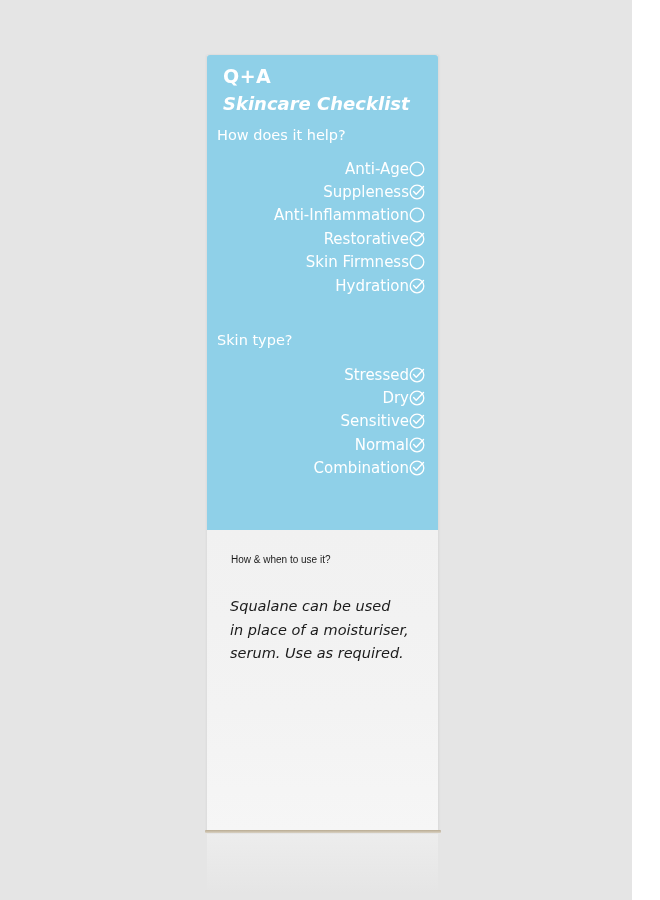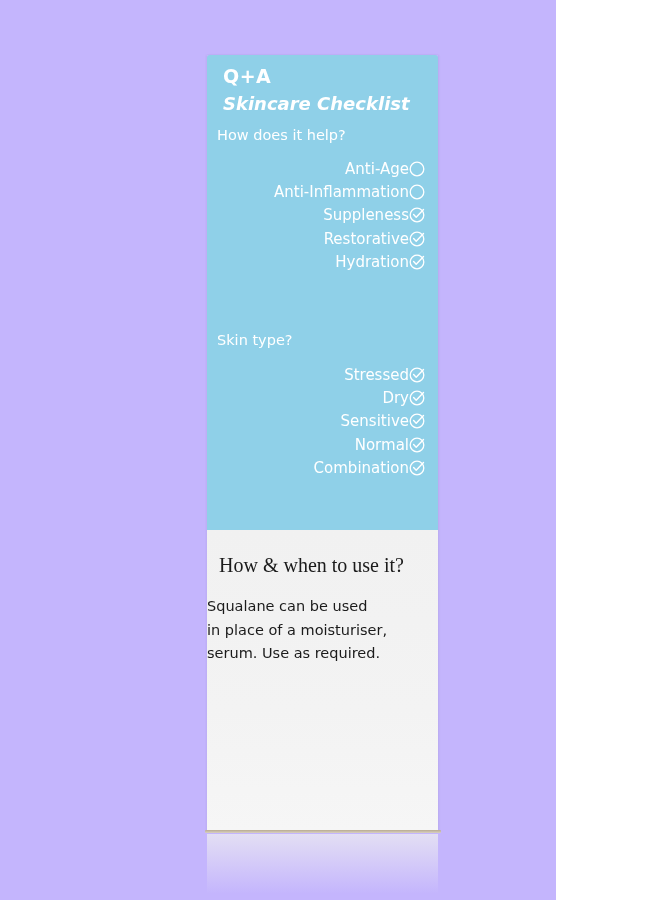--- a/index.html
+++ b/index.html
@@ -6,23 +6,23 @@
       margin: 0;
       padding: 0;
       width: 660px;
       height: 900px;
       background: #ffffff;
       overflow: hidden;
       font-family: "DejaVu Sans", "Liberation Sans", sans-serif;
     }
     .stage {
       position: relative;
-      width: 556px;
+      width: 632px;
       height: 900px;
-      background: #c4b5fd;
+      background: #e5e5e5;
     }
     .box {
       position: absolute;
       left: 207px;
       top: 55px;
       width: 231px;
       height: 776px;
       box-shadow: 1px 0 2px rgba(0,0,0,0.06), -1px 0 2px rgba(0,0,0,0.04);
     }
     .box-top {
@@ -105,35 +105,36 @@
     }
     .check {
       width: 16px;
       height: 16px;
       display: inline-block;
       margin-right: -2px;
     }
     .check svg { display: block; }
     .use-title {
       position: absolute;
-      left: 12px;
+      left: 24px;
       top: 499px;
-      font-size: 20px;
+      font-size: 10px;
       color: #1b1b1b;
-      font-family: Liberation Serif, serif;
+      font-family: Liberation Sans, sans-serif;
     }
     .use-body {
       position: absolute;
-      left: 0;
+      left: 23px;
       top: 540px;
       width: 210px;
       font-size: 14.5px;
       line-height: 23.5px;
       color: #1b1b1b;
       font-family: "DejaVu Sans", sans-serif;
+      font-style: italic;
     }
     .use-body span { display: block; white-space: nowrap; }
   </style>
 </head>
 <body>
 
 <div class="stage">
   <div class="box">
     <div class="box-top">
       <div class="brand">Q+A</div>
@@ -143,42 +144,50 @@
       <ul class="list" style="top:102px;">
         <li>
           <span class="item-label">Anti-Age</span>
           <span class="check">
               <svg width="16" height="16" viewBox="0 0 16 16">
                 <circle cx="8" cy="8" r="6.8" fill="none" stroke="#fff" stroke-width="1.3"></circle>
               </svg>
             </span>
         </li>
         <li>
+          <span class="item-label">Suppleness</span>
+          <span class="check">
+              <svg width="16" height="16" viewBox="0 0 16 16">
+                <circle cx="8" cy="8" r="6.8" fill="none" stroke="#fff" stroke-width="1.3"></circle>
+                <path d="M4.6 7.6 L7.2 10.3 L14.5 2.6" fill="none" stroke="#fff" stroke-width="1.4" stroke-linecap="round" stroke-linejoin="round"></path>
+              </svg>
+            </span>
+        </li>
+        <li>
           <span class="item-label">Anti-Inflammation</span>
           <span class="check">
               <svg width="16" height="16" viewBox="0 0 16 16">
                 <circle cx="8" cy="8" r="6.8" fill="none" stroke="#fff" stroke-width="1.3"></circle>
               </svg>
             </span>
         </li>
         <li>
-          <span class="item-label">Suppleness</span>
-          <span class="check">
-              <svg width="16" height="16" viewBox="0 0 16 16">
-                <circle cx="8" cy="8" r="6.8" fill="none" stroke="#fff" stroke-width="1.3"></circle>
-                <path d="M4.6 7.6 L7.2 10.3 L14.5 2.6" fill="none" stroke="#fff" stroke-width="1.4" stroke-linecap="round" stroke-linejoin="round"></path>
-              </svg>
-            </span>
-        </li>
-        <li>
           <span class="item-label">Restorative</span>
           <span class="check">
               <svg width="16" height="16" viewBox="0 0 16 16">
                 <circle cx="8" cy="8" r="6.8" fill="none" stroke="#fff" stroke-width="1.3"></circle>
                 <path d="M4.6 7.6 L7.2 10.3 L14.5 2.6" fill="none" stroke="#fff" stroke-width="1.4" stroke-linecap="round" stroke-linejoin="round"></path>
+              </svg>
+            </span>
+        </li>
+        <li>
+          <span class="item-label">Skin Firmness</span>
+          <span class="check">
+              <svg width="16" height="16" viewBox="0 0 16 16">
+                <circle cx="8" cy="8" r="6.8" fill="none" stroke="#fff" stroke-width="1.3"></circle>
               </svg>
             </span>
         </li>
         <li>
           <span class="item-label">Hydration</span>
           <span class="check">
               <svg width="16" height="16" viewBox="0 0 16 16">
                 <circle cx="8" cy="8" r="6.8" fill="none" stroke="#fff" stroke-width="1.3"></circle>
                 <path d="M4.6 7.6 L7.2 10.3 L14.5 2.6" fill="none" stroke="#fff" stroke-width="1.4" stroke-linecap="round" stroke-linejoin="round"></path>
               </svg>

